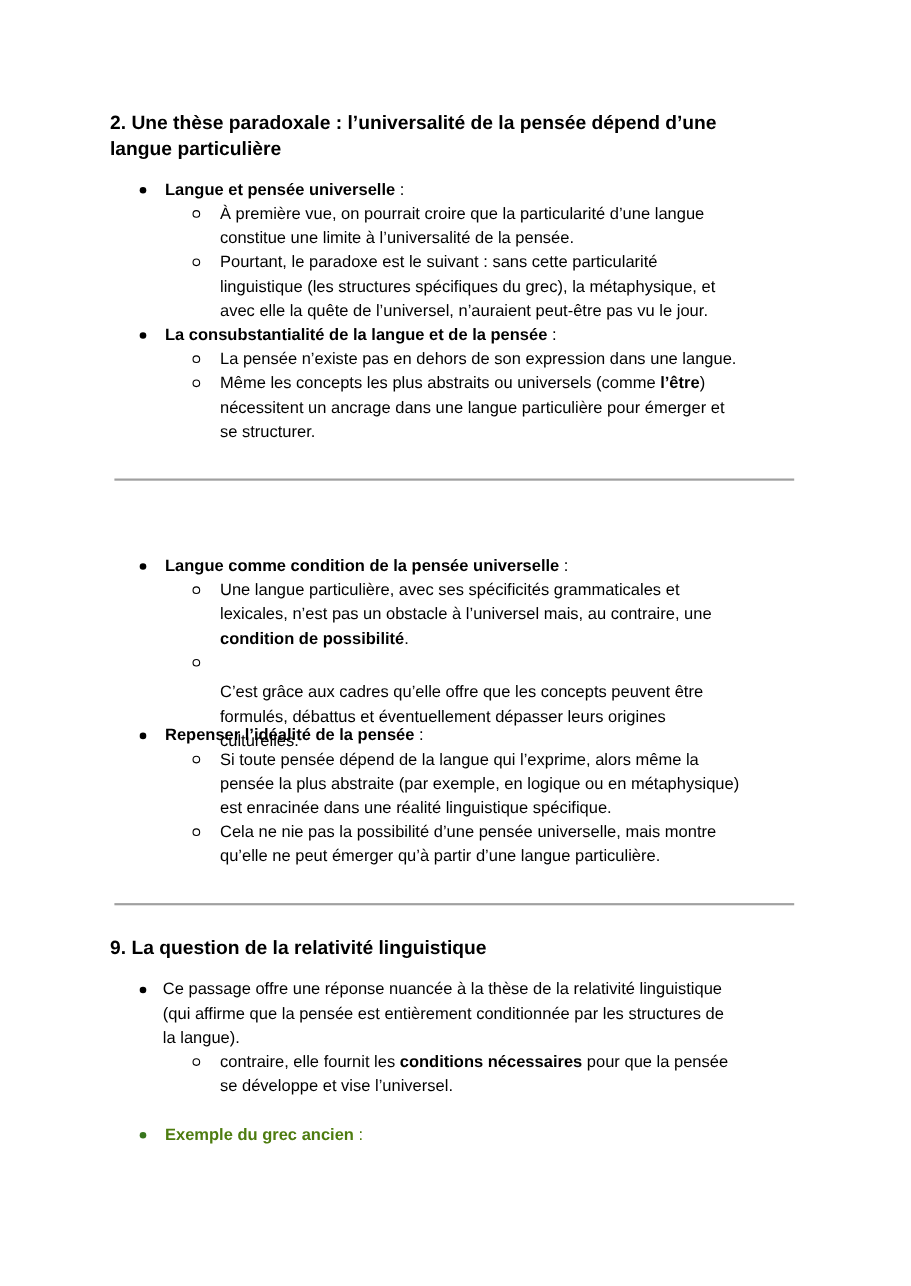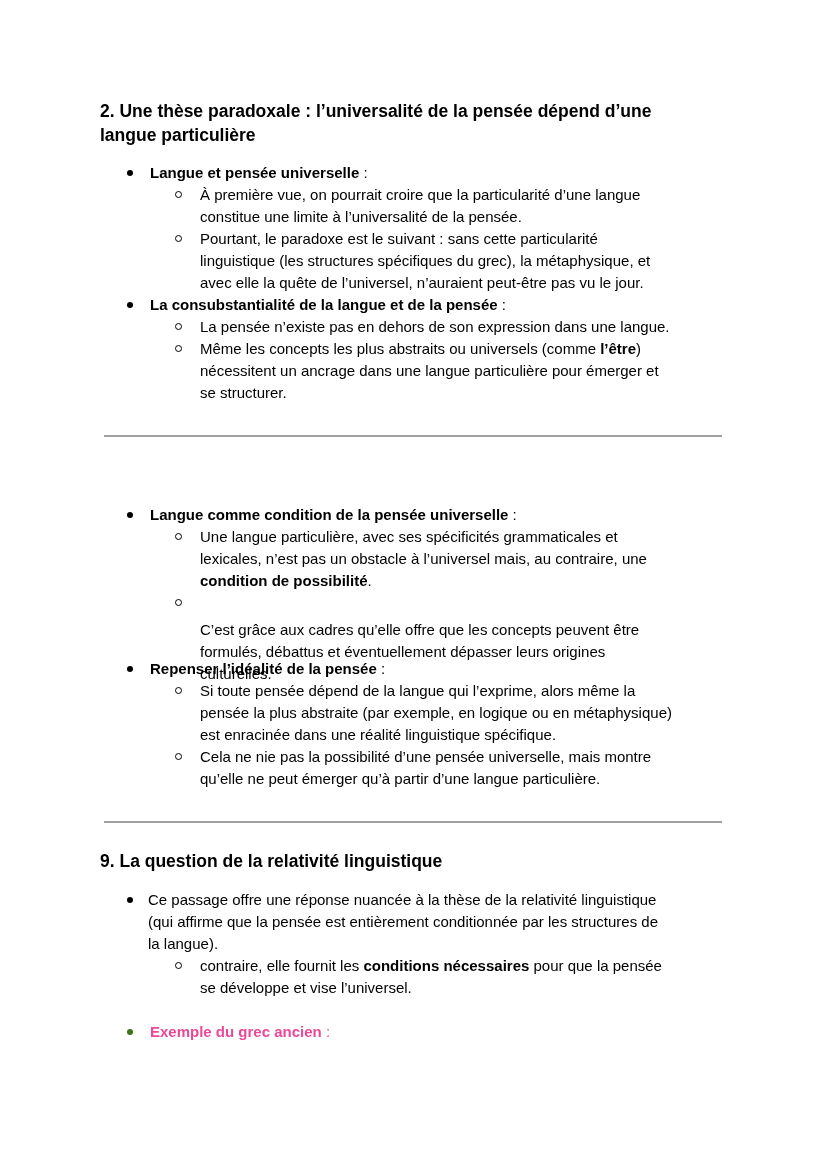--- a/index.html
+++ b/index.html
@@ -6,21 +6,21 @@
   body {
     width: 828px; height: 1169px; overflow: hidden; position: relative;
     font-family: "Liberation Sans", sans-serif; color: #000000;
   }
   .page { position: absolute; left: 0; top: 0; width: 828px; height: 1168px; }
   .h2 {
     position: absolute; left: 100px; width: 630px;
     font-size: 17.5px; font-weight: bold; line-height: 24px; margin: 0;
   }
   .b { font-weight: bold; }
-  .green { color: #ec4899; }
+  .green { color: #4d7c0f; }
   .li1 {
     position: absolute; left: 150px; width: 590px;
     font-size: 15px; line-height: 22px;
   }
   .li2 {
     position: absolute; left: 200px; width: 530px;
     font-size: 15px; line-height: 22px;
   }
   .bullet1 {
     position: absolute; left: 127px; width: 6px; height: 6px; border-radius: 50%;

